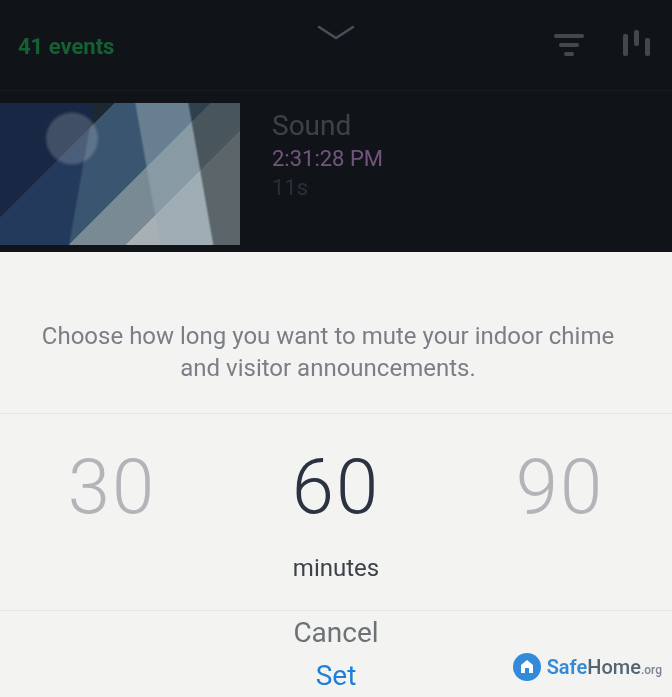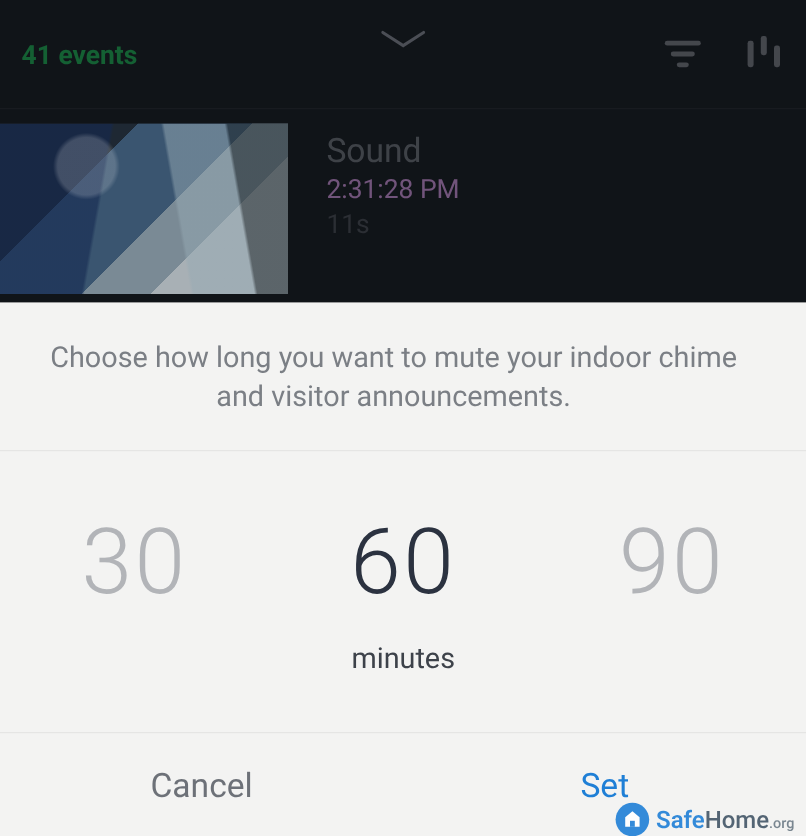--- a/index.html
+++ b/index.html
@@ -107,20 +107,21 @@
     display: flex;
     flex-direction: column;
   }
   .sheet-prompt {
     color: #7b7f85;
     font-size: 24px;
     text-align: center;
     padding: 30px 40px 28px 24px;
     line-height: 1.35;
     border-bottom: 1px solid #e5e5e4;
+    margin-top: 38px;
   }
   .picker {
     flex: 1;
     display: flex;
     flex-direction: column;
     align-items: center;
     justify-content: center;
     position: relative;
     border-bottom: 1px solid #e5e5e4;
   }
@@ -145,35 +146,36 @@
     color: #2b3240;
   }
   .picker-label {
     color: #3d424a;
     font-size: 24px;
     margin-top: 22px;
   }
   .sheet-actions {
     display: flex;
     height: 86px;
+    flex-direction: column;
   }
   .sheet-btn {
     flex: 1;
     display: flex;
     align-items: center;
     justify-content: center;
     font-size: 28px;
     font-weight: 400;
   }
   .btn-cancel { color: #6d7178; }
   .btn-set { color: #1f7fd6; }
   .watermark {
     position: absolute;
     right: 10px;
-    bottom: 0;
+    bottom: 16px;
     display: flex;
     align-items: center;
     gap: 6px;
     opacity: 0.9;
     pointer-events: none;
   }
   .watermark-badge {
     width: 28px;
     height: 28px;
     border-radius: 50%;

